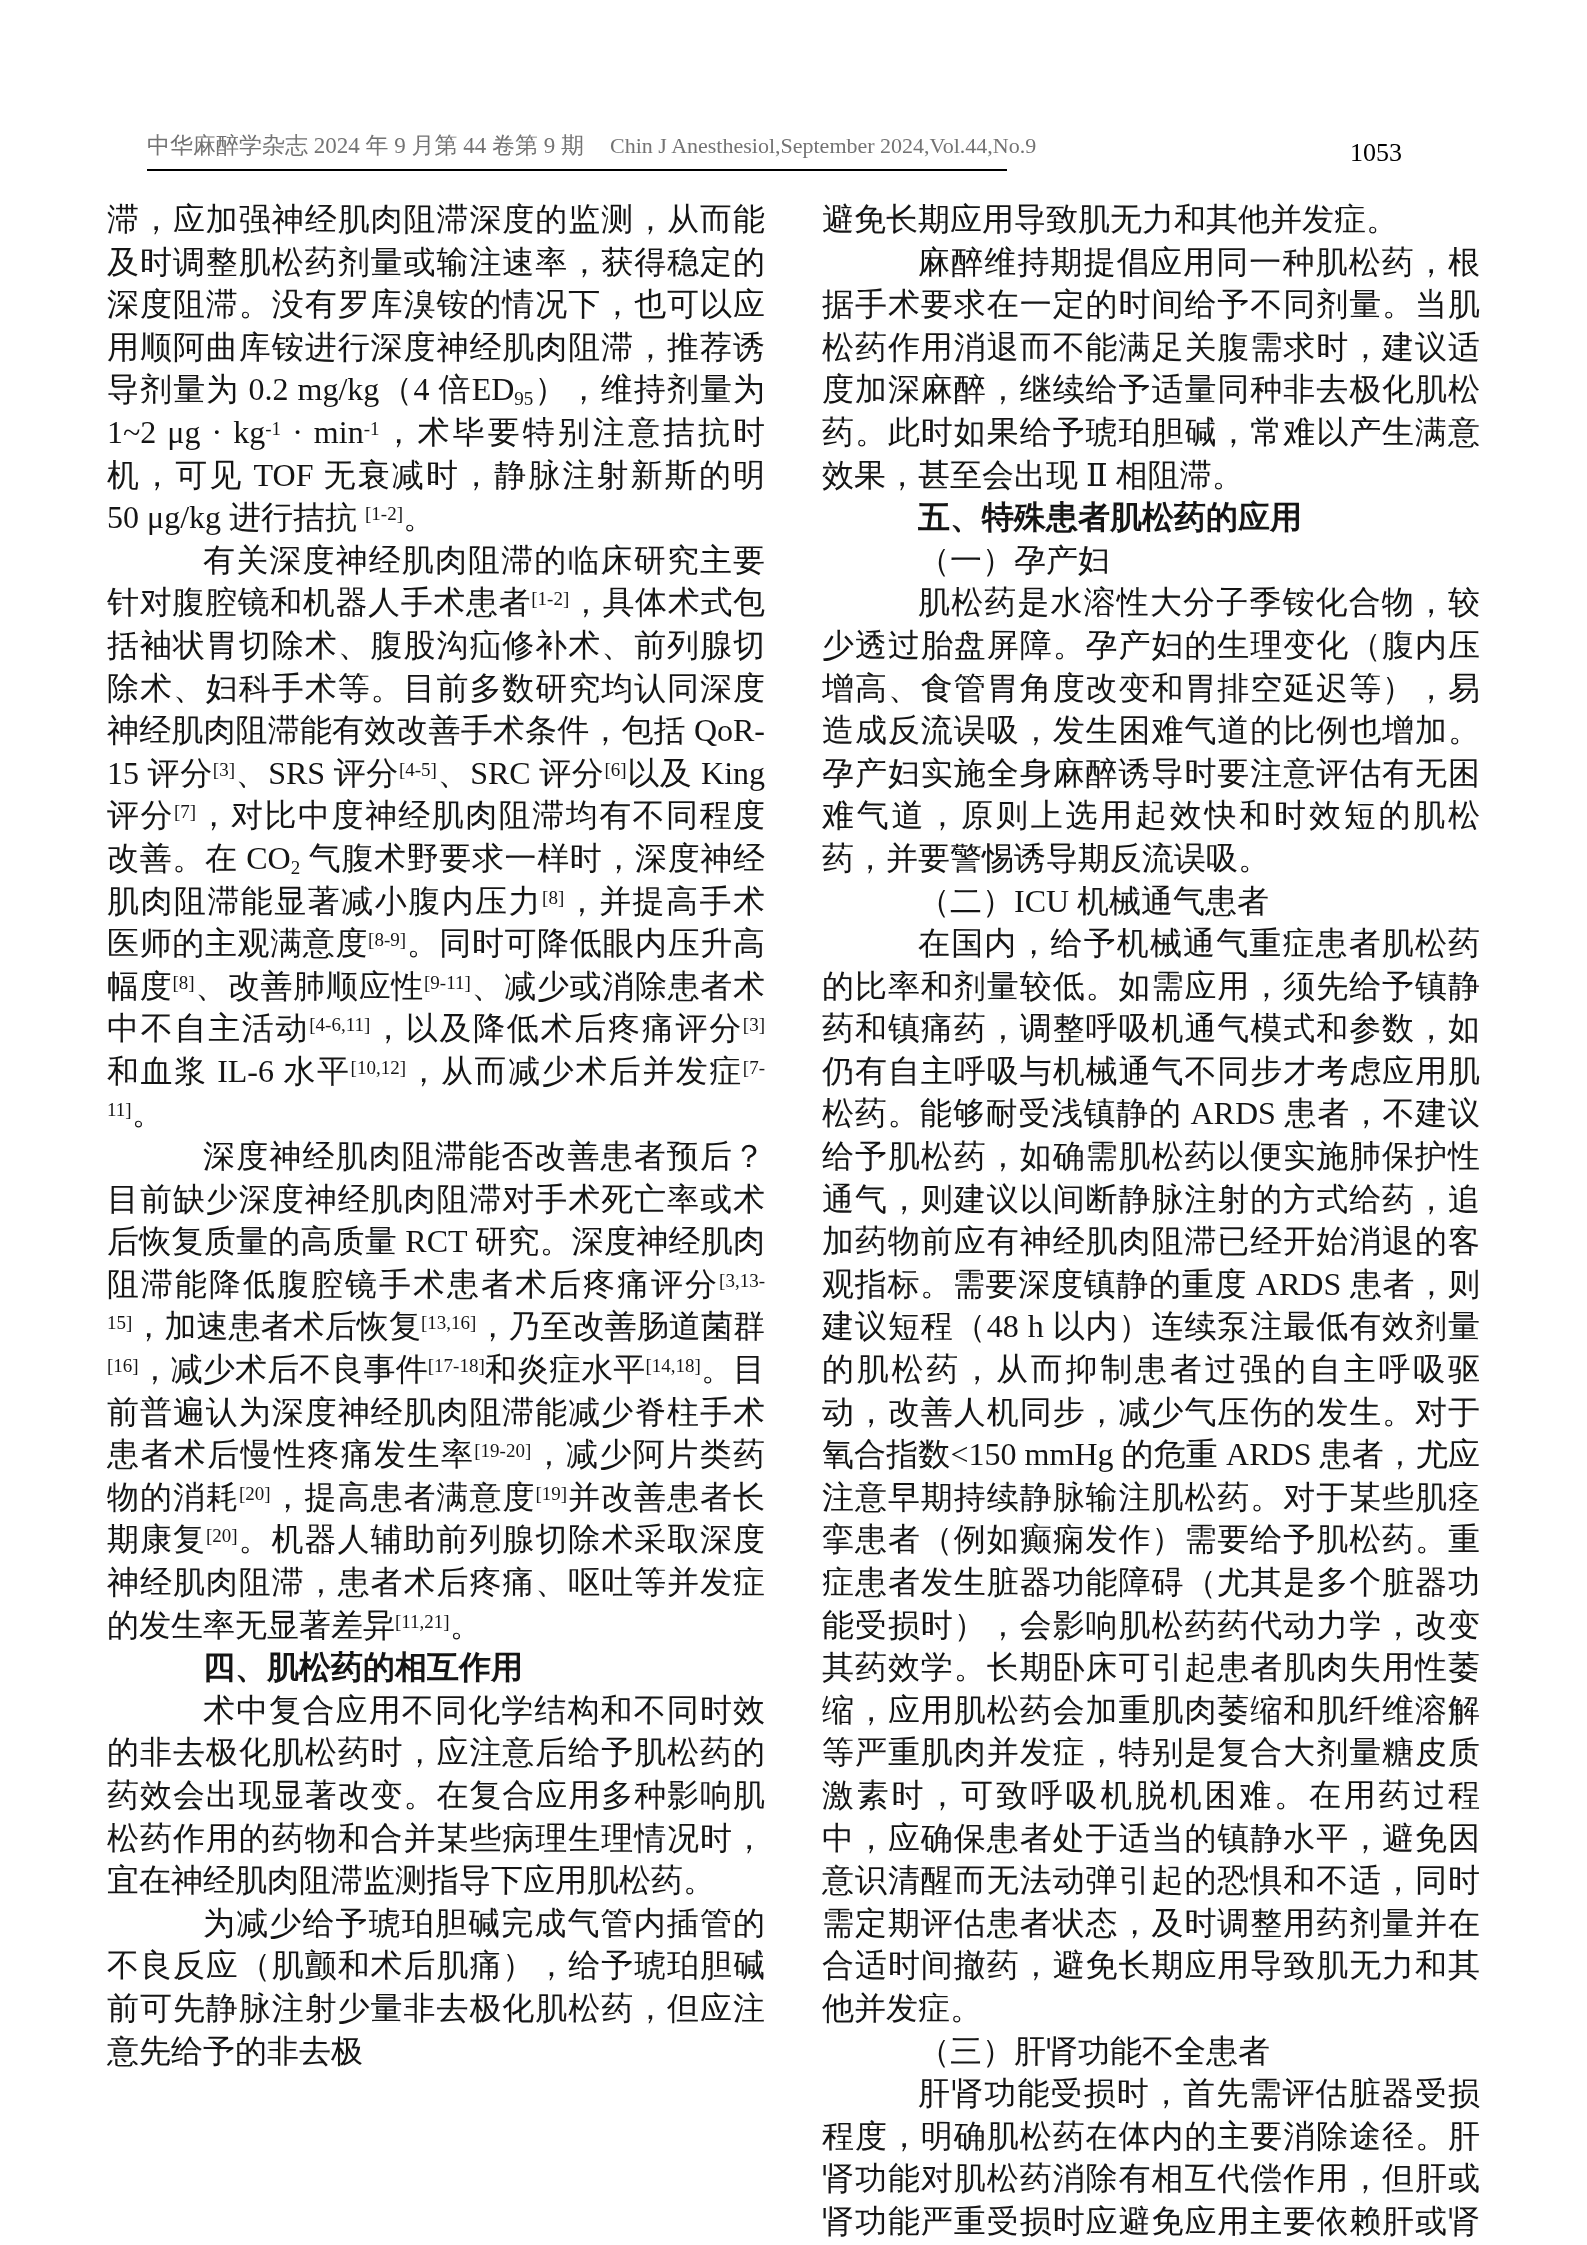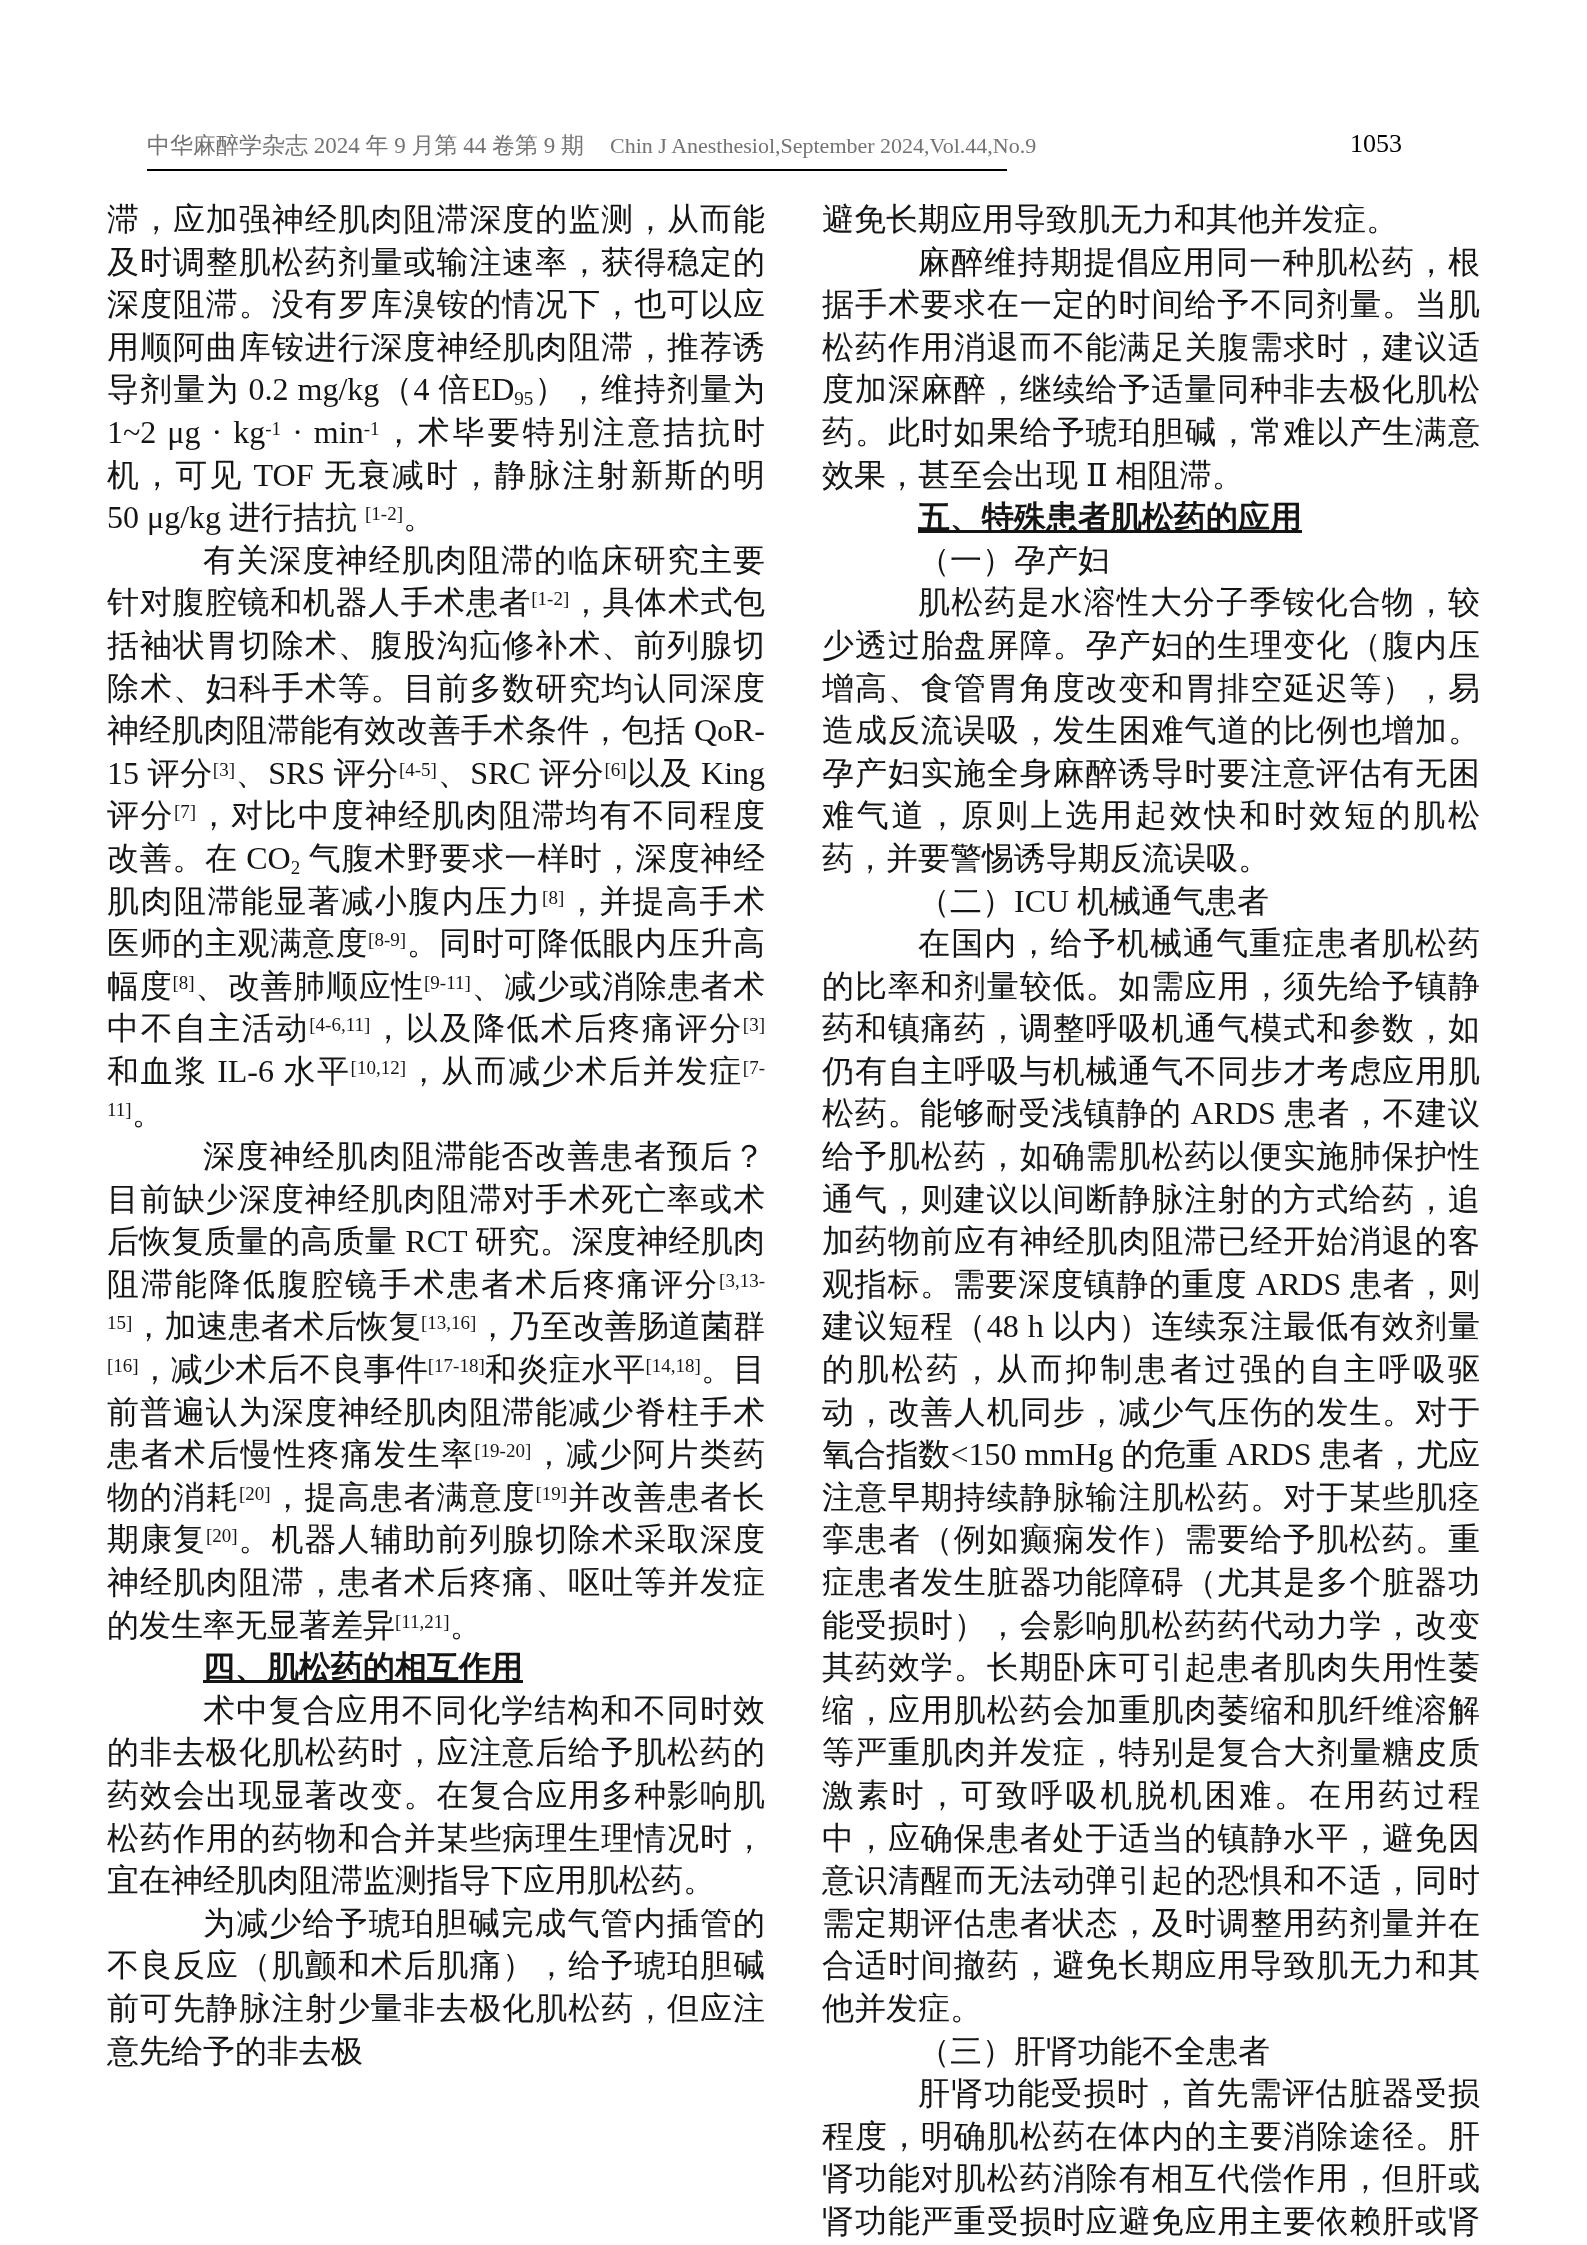--- a/index.html
+++ b/index.html
@@ -10,34 +10,34 @@
     position:relative;overflow:hidden;
   }
   .page{position:absolute;inset:0;}
   .header{
     position:absolute;left:147px;top:130px;width:860px;
     border-bottom:2px solid #000;padding-bottom:8px;
     font-size:23px;white-space:nowrap;color:#737373;
   }
   .header .hdr-en{margin-left:26px;font-size:22px;}
   .pagenum{
-    position:absolute;left:1350px;top:129px;font-size:26px;color:#000;
+    position:absolute;left:1350px;top:138px;font-size:26px;color:#000;
   }
   .columns{
     position:absolute;left:107px;top:198px;width:1373px;
     display:grid;grid-template-columns:658px 658px;column-gap:57px;
   }
   .col{
     font-size:32px;line-height:42.6px;text-align:justify;
     color:#151515;
   }
   .col p{margin:0;padding:0;text-indent:96px;}
   .col p.noindent{text-indent:0;}
   .col p.h2{font-weight:bold;}
-  .col b{font-weight:bold;text-decoration:underline;}
+  .col b{font-weight:bold;}
   sup,sub{font-size:19px;line-height:0;}
   sup{vertical-align:8px;}
   sub{vertical-align:-5px;margin-top:47px;}
 </style>
 </head>
 <body>
 
 <div class="page">
 
   <div class="header">

